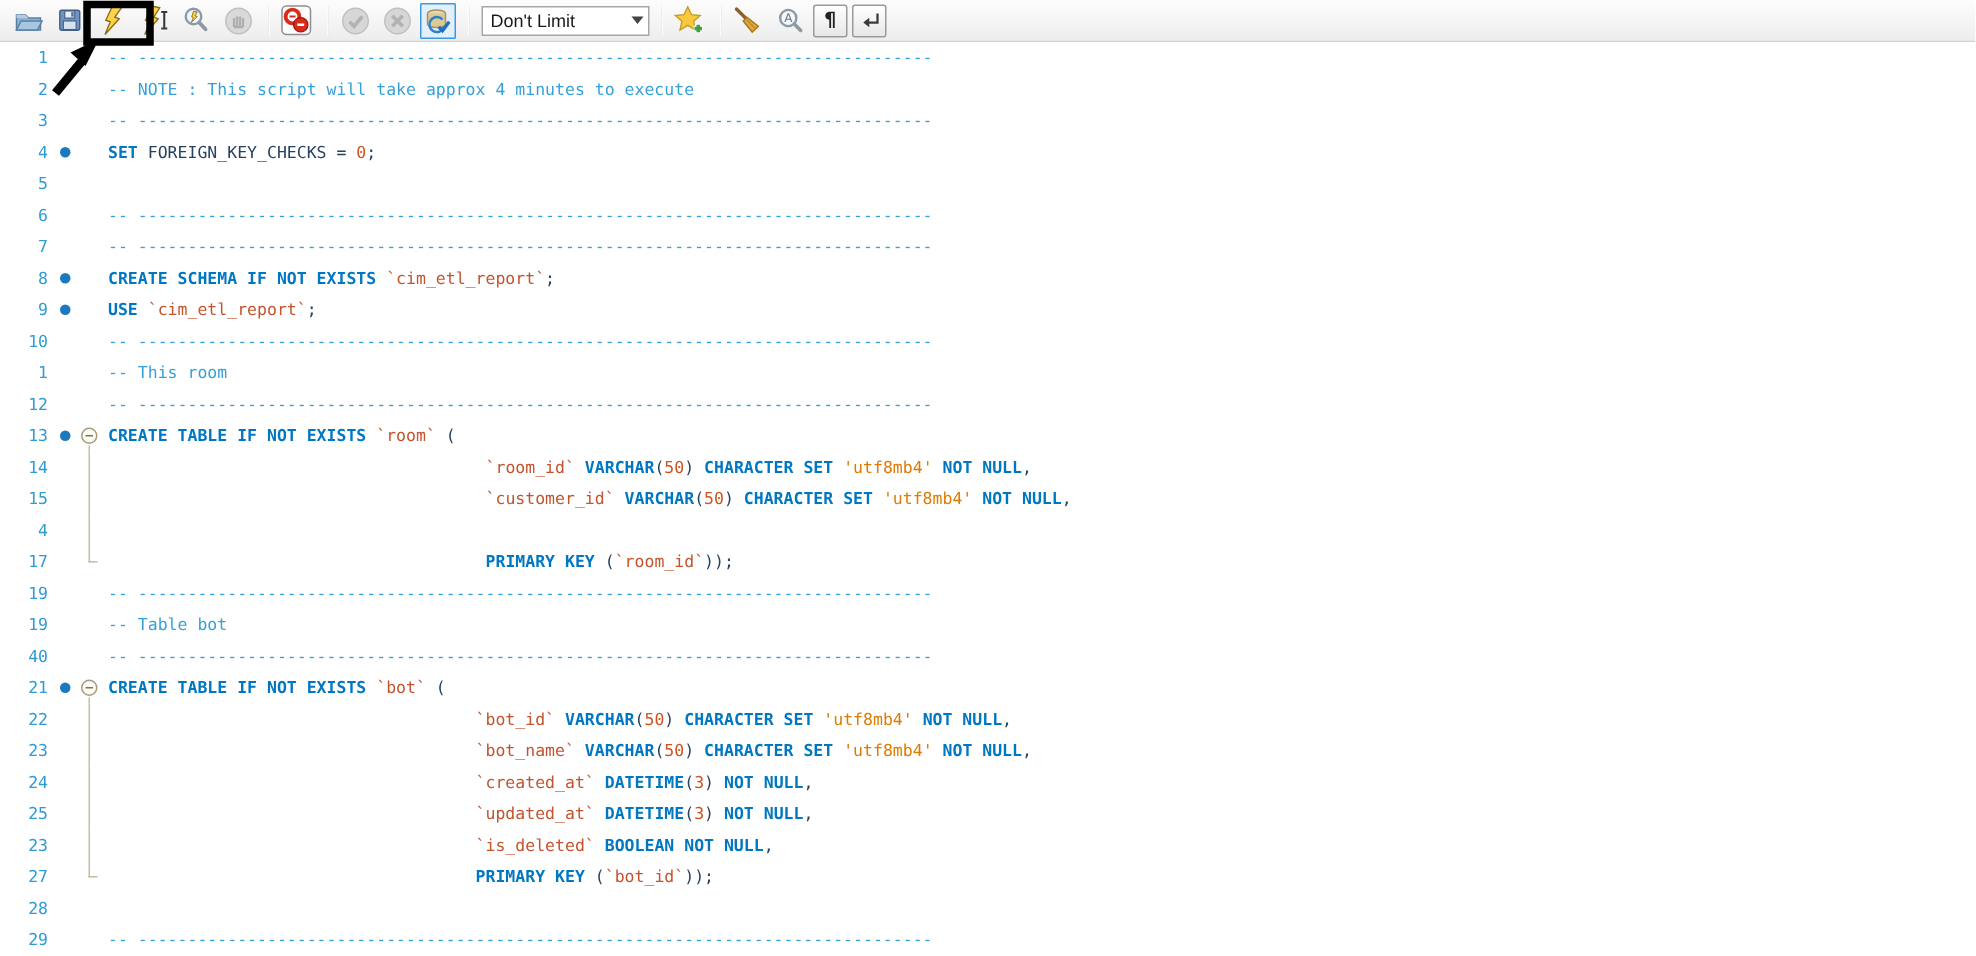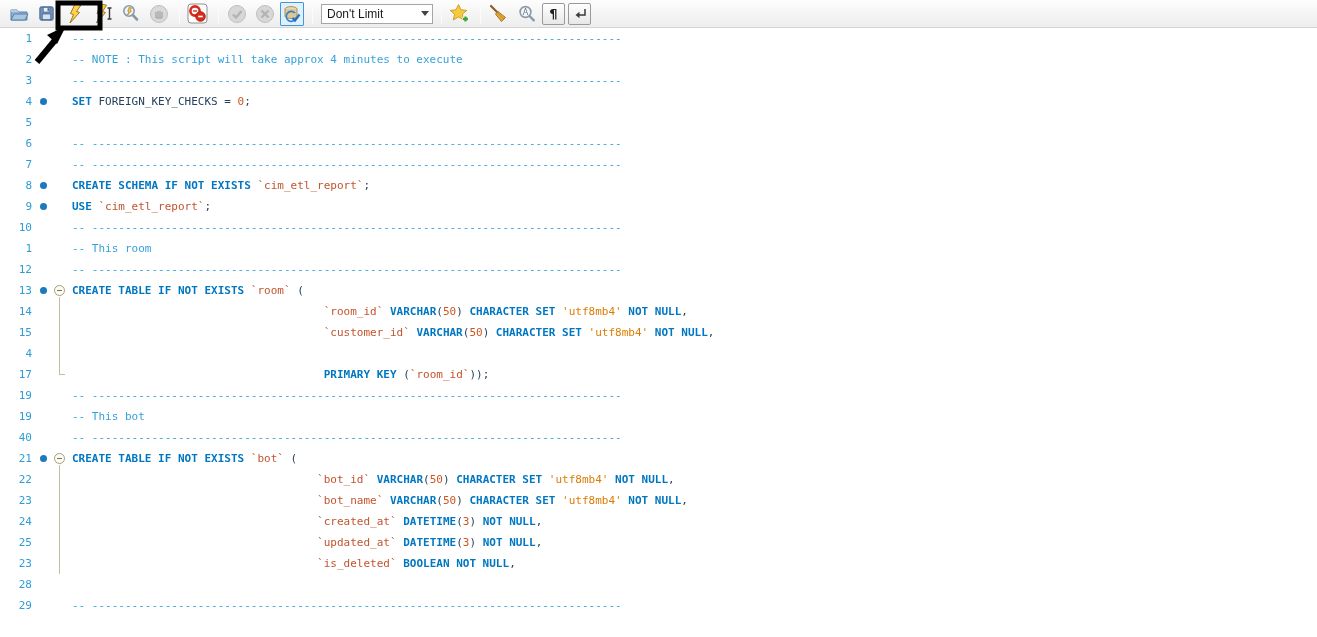--- a/index.html
+++ b/index.html
@@ -306,21 +306,21 @@
         <div class="row">
           <div class="num">19</div>
           <div class="bul"></div>
           <div class="fold"></div>
           <div class="code"><span class="tok-c">-- --------------------------------------------------------------------------------</span></div>
         </div>
         <div class="row">
           <div class="num">19</div>
           <div class="bul"></div>
           <div class="fold"></div>
-          <div class="code"><span class="tok-c">-- This bot</span></div>
+          <div class="code"><span class="tok-c">-- Table bot</span></div>
         </div>
         <div class="row">
           <div class="num">40</div>
           <div class="bul"></div>
           <div class="fold"></div>
           <div class="code"><span class="tok-c">-- --------------------------------------------------------------------------------</span></div>
         </div>
         <div class="row">
           <div class="num">21</div>
           <div class="bul">
@@ -353,20 +353,26 @@
           <div class="num">25</div>
           <div class="bul"></div>
           <div class="fold mid"></div>
           <div class="code">                                     <span class="tok-i">`updated_at`</span><span class="tok-k"> DATETIME</span><span class="tok-p">(</span><span class="tok-n">3</span><span class="tok-p">)</span><span class="tok-k"> NOT NULL</span><span class="tok-p">,</span></div>
         </div>
         <div class="row">
           <div class="num">23</div>
           <div class="bul"></div>
           <div class="fold mid"></div>
           <div class="code">                                     <span class="tok-i">`is_deleted`</span><span class="tok-k"> BOOLEAN NOT NULL</span><span class="tok-p">,</span></div>
+        </div>
+        <div class="row">
+          <div class="num">27</div>
+          <div class="bul"></div>
+          <div class="fold end"></div>
+          <div class="code">                                     <span class="tok-k">PRIMARY KEY</span><span class="tok-p"> (</span><span class="tok-i">`bot_id`</span><span class="tok-p">));</span></div>
         </div>
         <div class="row">
           <div class="num">28</div>
           <div class="bul"></div>
           <div class="fold"></div>
           <div class="code"></div>
         </div>
         <div class="row">
           <div class="num">29</div>
           <div class="bul"></div>

